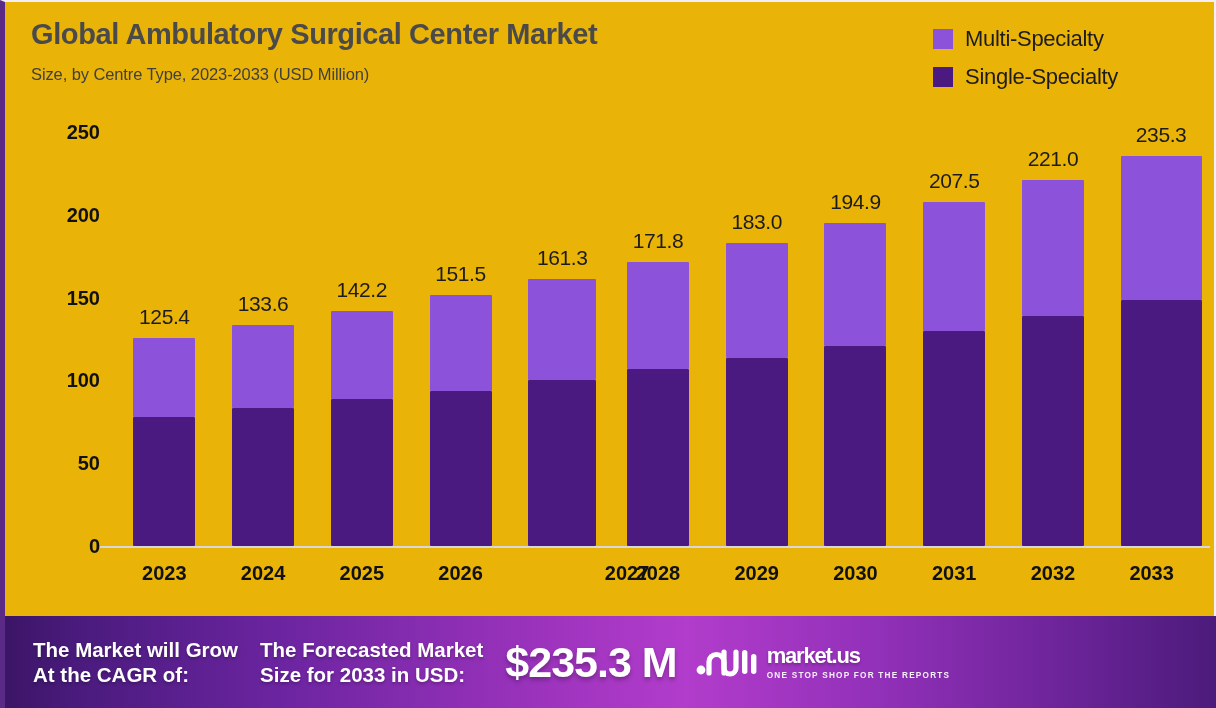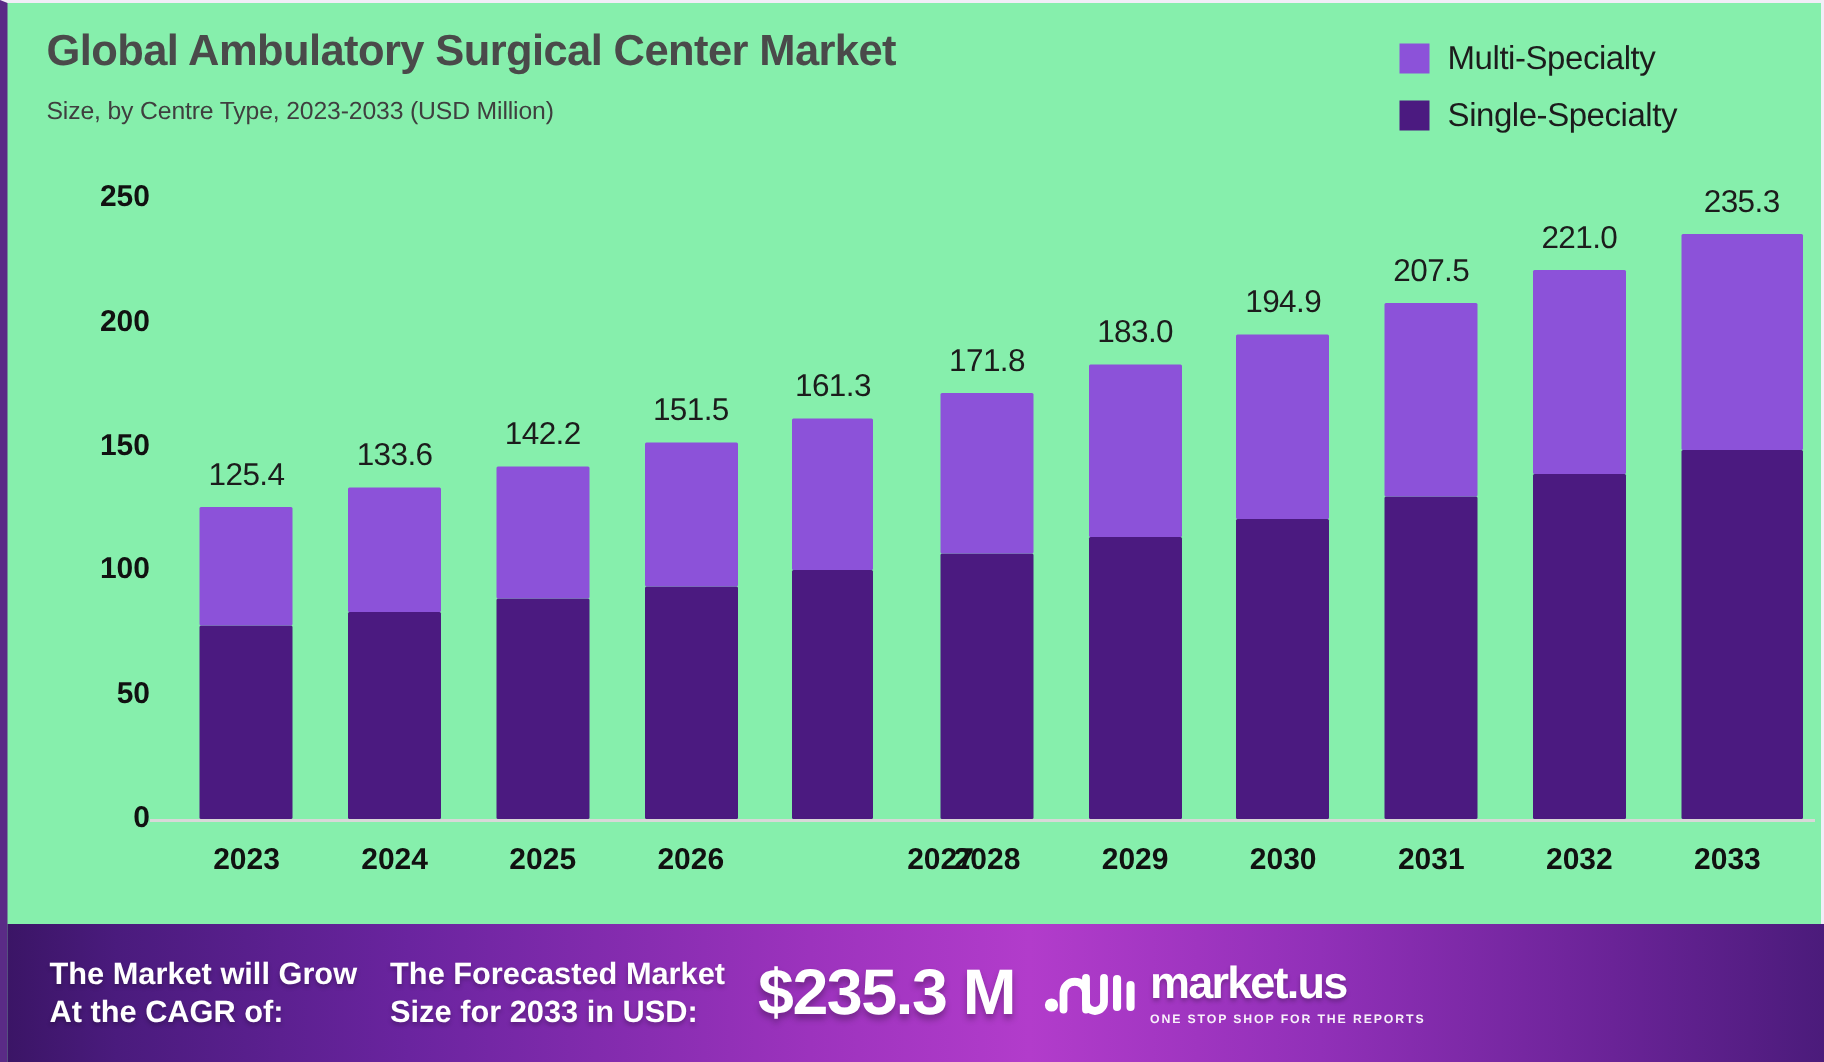--- a/index.html
+++ b/index.html
@@ -5,21 +5,21 @@
   * { box-sizing: border-box; margin: 0; padding: 0; }
   html, body {
     width: 1216px; height: 708px;
     font-family: "Liberation Sans", sans-serif;
     background: #ffffff;
     overflow: hidden;
   }
   #page {
     position: relative;
     width: 1216px; height: 708px;
-    background: #86efac;
+    background: #eab308;
     border-left: 5px solid #5a2b86;
     border-top: 2px solid #f2edf7;
     border-right: 2px solid #f2edf7;
   }
 
   
   #header {
     position: absolute;
     left: 0; top: 0;
     width: 100%; height: 110px;
@@ -160,21 +160,21 @@
   #forecast-value { margin-left: 22px; }
 
   #brand {
     display: flex;
     align-items: center;
     margin-left: 18px;
   }
   #brand-mark { flex: 0 0 auto; }
   #brand-words { margin-left: 10px; }
   #brand-name {
-    font-size: 30px;
+    font-size: 22px;
     font-weight: 700;
     letter-spacing: -1.2px;
     line-height: 1;
     text-shadow: 0 2px 3px rgba(0,0,0,0.25);
   }
   #brand-tagline {
     font-size: 8.2px;
     font-weight: 700;
     letter-spacing: 1.25px;
     margin-top: 4px;
@@ -227,21 +227,21 @@
         <div class="bar-group" style="left: 325.818px; width: 62px; height: 235.483px; bottom: 66px;">
           <div class="bar bar-bottom" style="height: 147.384px; background: rgb(75, 26, 128);"></div>
           <div class="bar bar-top" style="height: 88.0992px; bottom: 147.384px; background: rgb(140, 82, 217);"></div>
           <div class="bar-label" style="bottom: 244.483px;">142.2</div>
         </div>
         <div class="bar-group" style="left: 424.545px; width: 62px; height: 250.884px; bottom: 66px;">
           <div class="bar bar-bottom" style="height: 155.498px; background: rgb(75, 26, 128);"></div>
           <div class="bar bar-top" style="height: 95.3856px; bottom: 155.498px; background: rgb(140, 82, 217);"></div>
           <div class="bar-label" style="bottom: 259.884px;">151.5</div>
         </div>
-        <div class="bar-group" style="left: 523.273px; width: 54px; height: 267.113px; bottom: 66px;">
+        <div class="bar-group" style="left: 523.273px; width: 68px; height: 267.113px; bottom: 66px;">
           <div class="bar bar-bottom" style="height: 165.931px; background: rgb(75, 26, 128);"></div>
           <div class="bar bar-top" style="height: 101.182px; bottom: 165.931px; background: rgb(140, 82, 217);"></div>
           <div class="bar-label" style="bottom: 276.113px;">161.3</div>
         </div>
         <div class="bar-group" style="left: 622px; width: 62px; height: 284.501px; bottom: 66px; border-radius: 24px;">
           <div class="bar bar-bottom" style="height: 176.861px; background: rgb(75, 26, 128);"></div>
           <div class="bar bar-top" style="height: 107.64px; bottom: 176.861px; background: rgb(140, 82, 217);"></div>
           <div class="bar-label" style="bottom: 293.501px;">171.8</div>
         </div>
         <div class="bar-group" style="left: 720.727px; width: 62px; height: 303.048px; bottom: 66px;">

